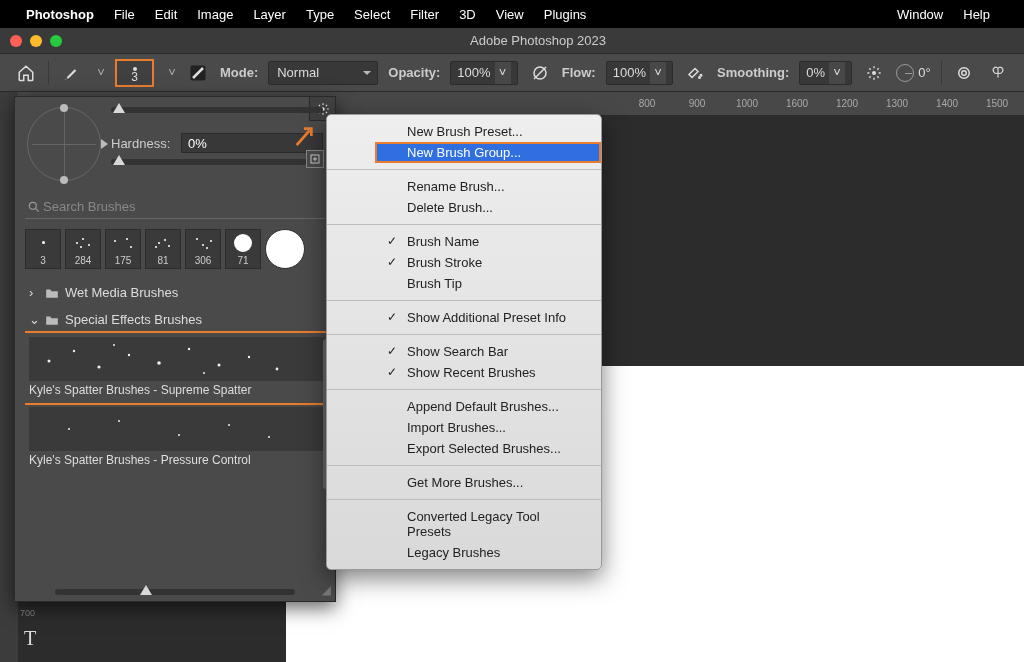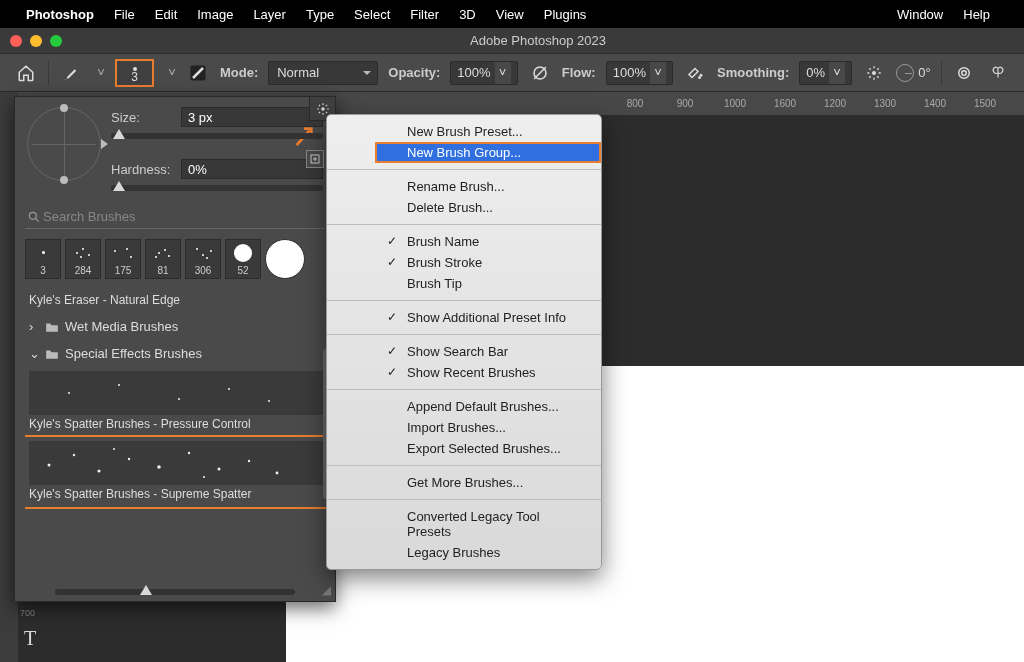--- a/index.html
+++ b/index.html
@@ -111,21 +111,21 @@
 
   
   .tools-col {
     position: absolute; left:0; top:92px; width:18px; bottom:0;
     background:#3c3c3c;
     display:flex; flex-direction:column; align-items:center; gap:18px; padding-top:4px;
   }
 
   
   .ruler {
-    position: absolute; left:18px; right:0; top:92px; height:24px;
+    position: absolute; left:30px; right:0; top:92px; height:24px;
     background:#484848; border-bottom:1px solid #2c2c2c;
     display:flex; align-items:center; overflow:hidden;
     font-size:10px; color:#aaa;
   }
   .ruler .tick { width:50px; text-align:center; flex-shrink:0; }
 
   .canvas-zone {
     position:absolute; left:18px; right:0; top:116px; bottom:0;
     background:#2c2c2c;
   }
@@ -432,26 +432,20 @@
       <path d="M12 4 L20 4 L20 12" fill="none" stroke="#e87c2f" stroke-width="3"></path>
     </svg>
 
   <div class="toprow">
     <div class="preview-circle">
       <span class="h1"></span>
         <span class="h2"></span>
         <span class="h3"></span>
     </div>
     <div class="size-ctrl">
-      <div class="srow">
-        <span class="lab">Size:</span>
-        <div class="valbox">
-            <span>3 px</span>
-          </div>
-      </div>
       <div class="slider">
           <span class="thumb" style="left:4%"></span>
         </div>
       <div style="height:8px"></div>
       <div class="srow">
         <span class="lab">Hardness:</span>
         <div class="valbox">
             <span>0%</span>
           </div>
       </div>
@@ -516,77 +510,74 @@
             <circle cx="22" cy="8" r="1" fill="#fff"></circle>
             <circle cx="18" cy="15" r="1" fill="#fff"></circle>
           </svg>
         </div>
         <span>306</span>
       </div>
     <div class="rbrush">
         <div class="prev">
           <span style="width:18px;height:18px;border-radius:50%;background:#fff"></span>
         </div>
-        <span>52</span>
+        <span>71</span>
       </div>
     <div class="rbrush big"></div>
   </div>
 
   <div class="preset-list">
-    <div class="preset-item">
-      <span>Kyle's Eraser - Natural Edge</span>
-    </div>
     <div class="folder-item">
       <span class="chevr">›</span>
       <svg width="14" height="12" viewBox="0 0 24 20" fill="#bbb">
           <path d="M2 4h7l2 3h11v11H2z"></path>
         </svg>
       <span>Wet Media Brushes</span>
     </div>
     <div class="folder-item">
       <span class="chevr">⌄</span>
       <svg width="14" height="12" viewBox="0 0 24 20" fill="#bbb">
           <path d="M2 4h7l2 3h11v11H2z"></path>
         </svg>
       <span>Special Effects Brushes</span>
     </div>
 
-    <div class="preset-item">
-      <div class="stroke">
-        <svg width="100%" height="100%" preserveAspectRatio="none">
-          <g fill="#eee">
-              <circle cx="40" cy="22" r="1"></circle>
-              <circle cx="90" cy="14" r="1"></circle>
-              <circle cx="150" cy="28" r="1"></circle>
-              <circle cx="200" cy="18" r="1"></circle>
-              <circle cx="240" cy="30" r="1"></circle>
-            </g>
-        </svg>
-      </div>
-      <span>Kyle's Spatter Brushes - Pressure Control</span>
-    </div>
     <div class="preset-item spatter-sel">
       <div class="stroke">
         <svg width="100%" height="100%" preserveAspectRatio="none">
           <g fill="#eee">
               <circle cx="20" cy="24" r="1.5"></circle>
               <circle cx="45" cy="14" r="1.2"></circle>
               <circle cx="70" cy="30" r="1.6"></circle>
               <circle cx="100" cy="18" r="1.2"></circle>
               <circle cx="130" cy="26" r="1.8"></circle>
               <circle cx="160" cy="12" r="1.2"></circle>
               <circle cx="190" cy="28" r="1.5"></circle>
               <circle cx="220" cy="20" r="1.2"></circle>
               <circle cx="248" cy="32" r="1.4"></circle>
               <circle cx="85" cy="8" r="1"></circle>
               <circle cx="175" cy="36" r="1"></circle>
             </g>
         </svg>
       </div>
       <span>Kyle's Spatter Brushes - Supreme Spatter</span>
+    </div>
+    <div class="preset-item">
+      <div class="stroke">
+        <svg width="100%" height="100%" preserveAspectRatio="none">
+          <g fill="#eee">
+              <circle cx="40" cy="22" r="1"></circle>
+              <circle cx="90" cy="14" r="1"></circle>
+              <circle cx="150" cy="28" r="1"></circle>
+              <circle cx="200" cy="18" r="1"></circle>
+              <circle cx="240" cy="30" r="1"></circle>
+            </g>
+        </svg>
+      </div>
+      <span>Kyle's Spatter Brushes - Pressure Control</span>
     </div>
 
     <div class="scroll-thumb"></div>
   </div>
 
   <div class="bottom-slider slider">
     <span class="thumb" style="left:38%"></span>
   </div>
   <span class="resize-grip">◢</span>
 </div>

